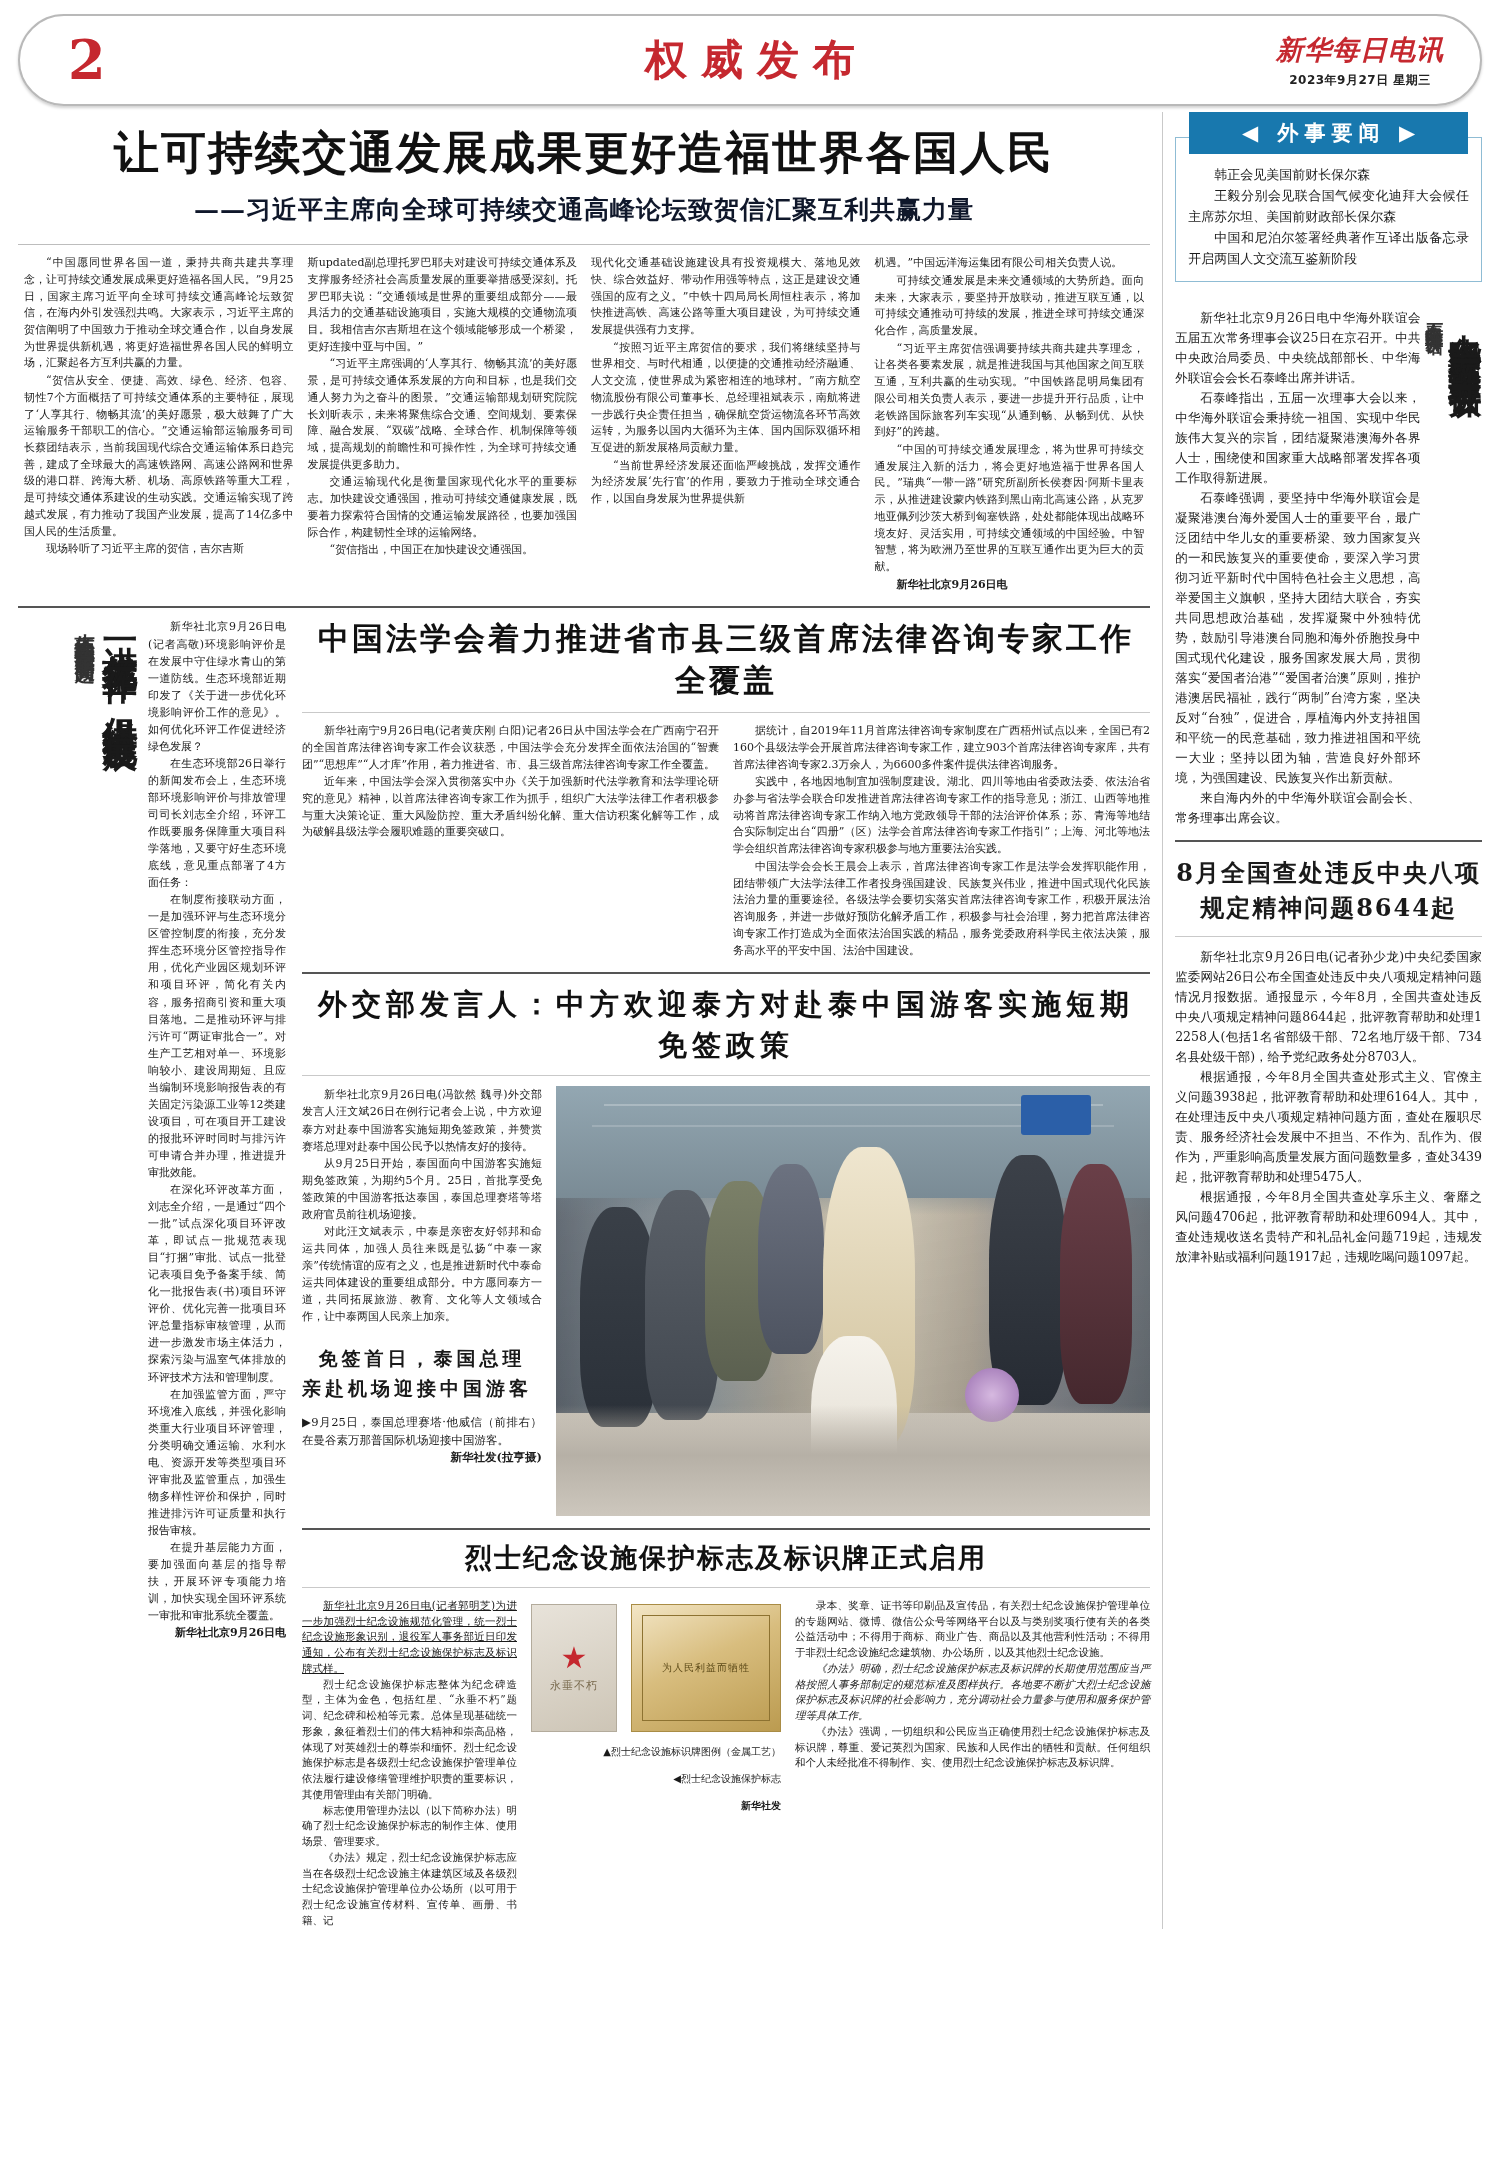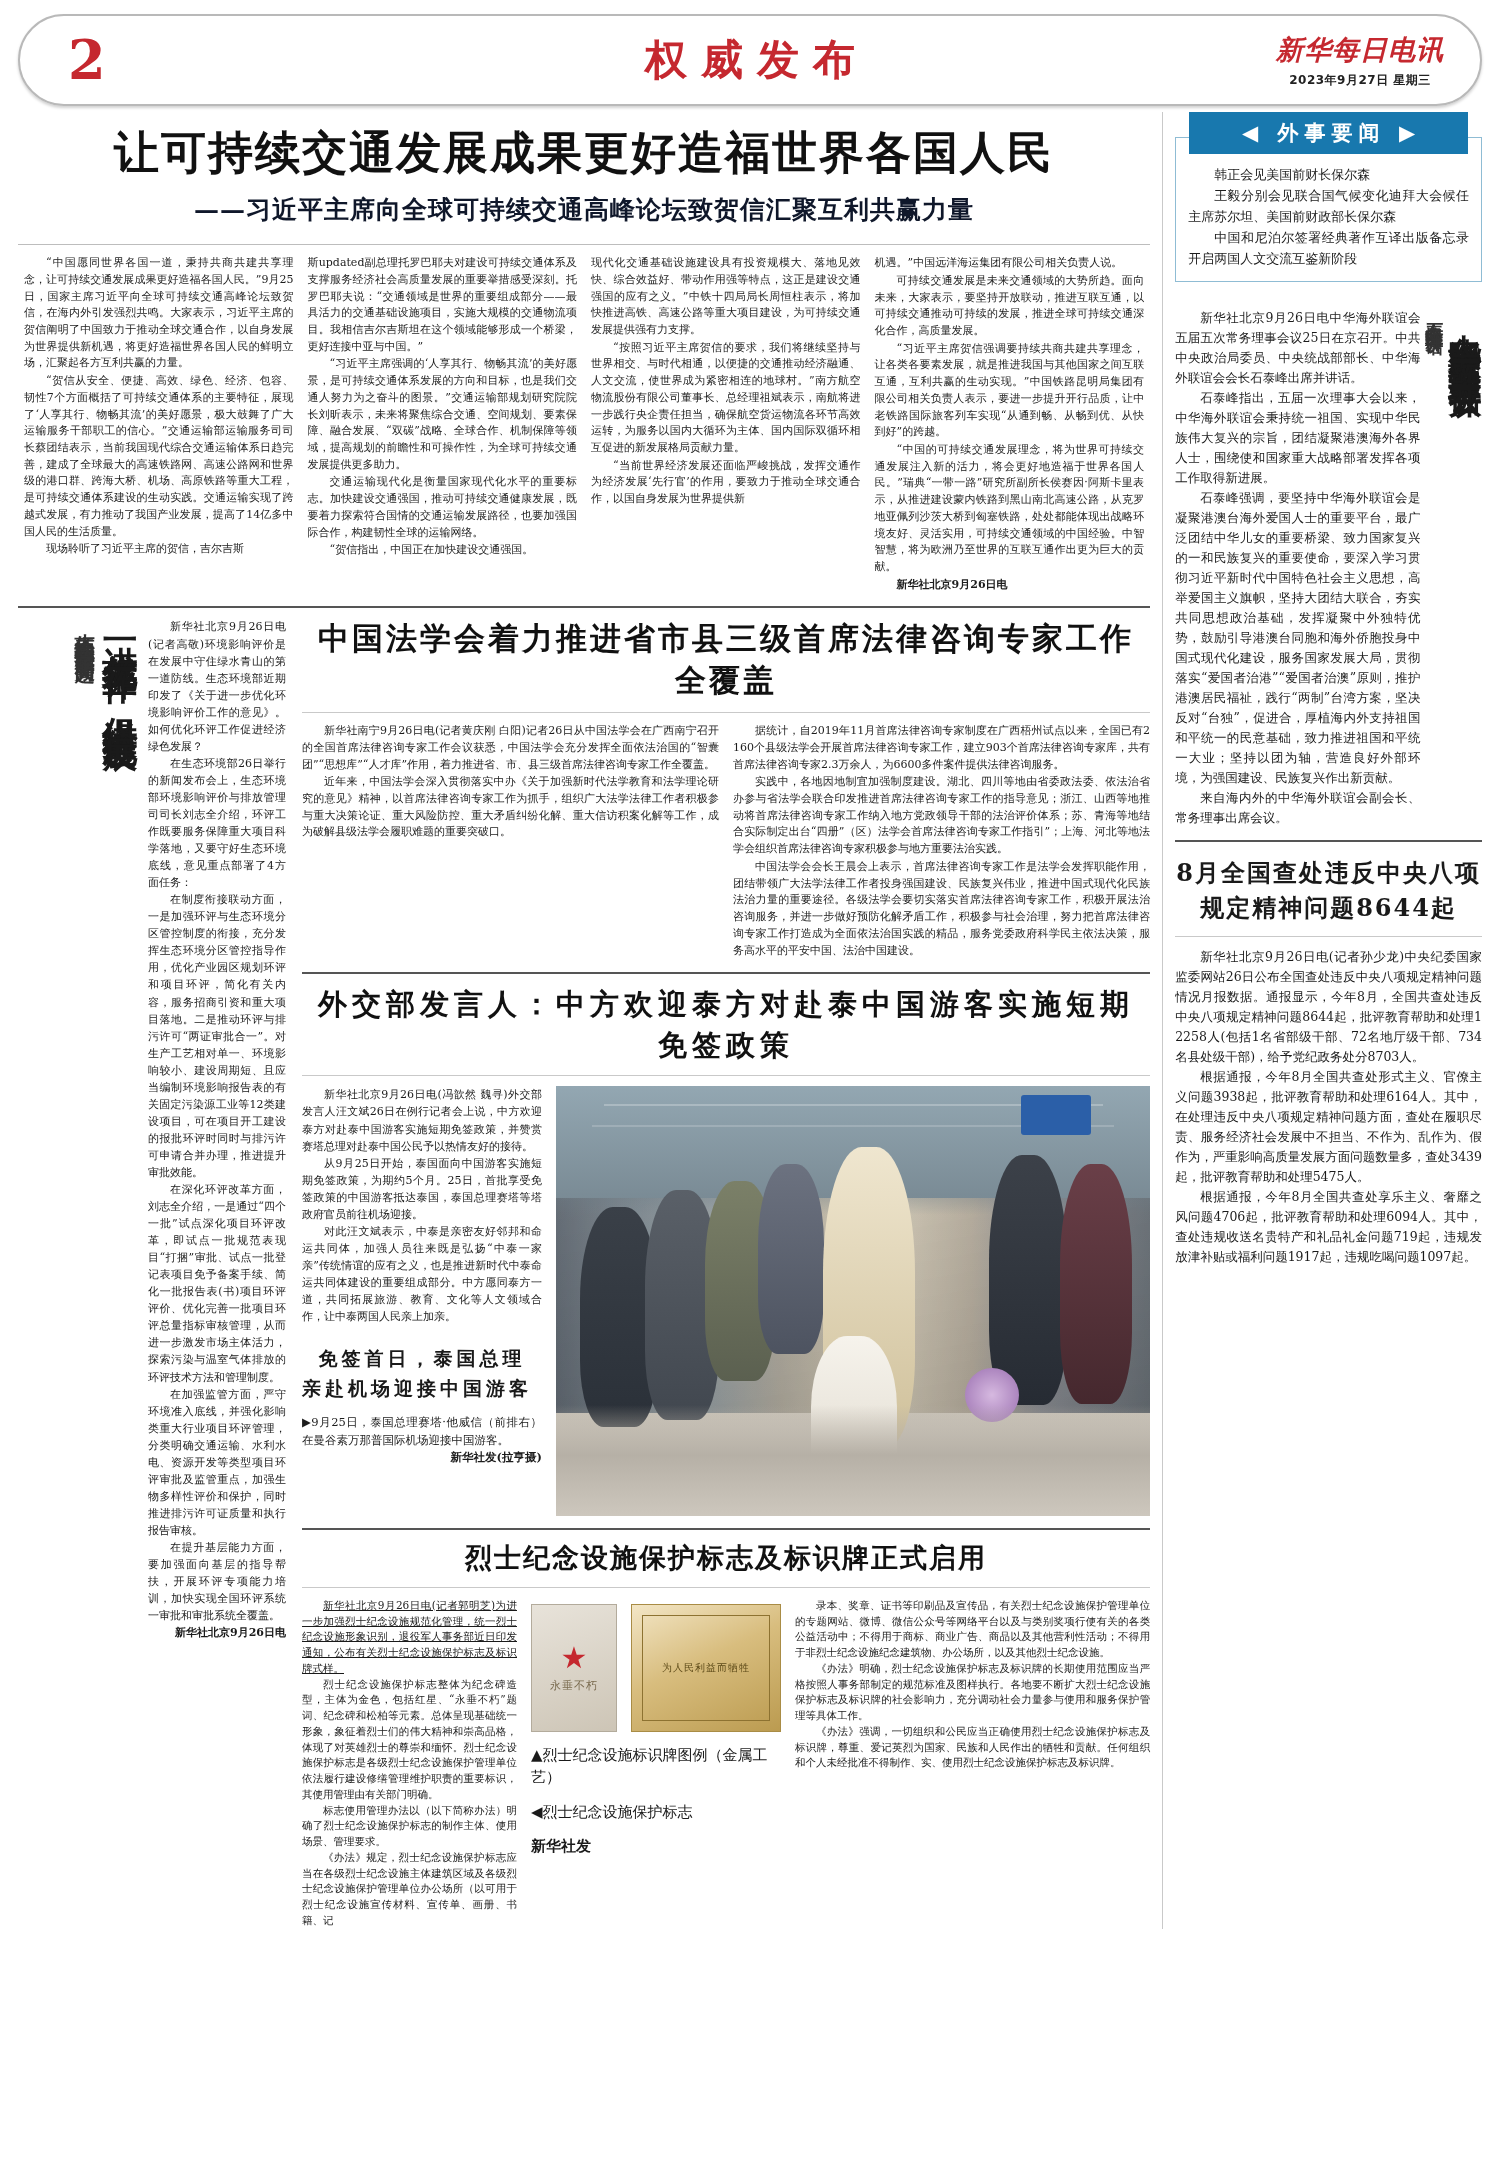--- a/index.html
+++ b/index.html
@@ -168,21 +168,21 @@
     border: 1px solid #a98c45; position: relative;
   }
   .emb-gold-inner{
     position:absolute; inset:10px; border:1px solid #8d7231;
     display:flex; align-items:center; justify-content:center;
     font-family:"DejaVu Serif","Liberation Serif",serif; font-size:10px; color:#5d4a18;
     text-align:center; line-height:1.5; letter-spacing:1px;
   }
   .emb-label {
     font-family:"DejaVu Serif","Liberation Serif",serif;
-    font-size: 15px; text-align:left; line-height:1.5; margin-top:12px;
+    font-size: 10px; text-align:right; line-height:1.5; margin-top:12px;
   }
   .emb-credit { font-weight:bold; }
 
   .thin-sep { border-top:1px solid #c9c9c9; margin: 10px 0; }
   .blk-sep { border-top: 2px solid #555; margin: 12px 0 10px; }
 </style>
 </head>
 <body>
 
 <div class="page">
@@ -340,21 +340,21 @@
                   </div>
                 </div>
               </div>
               <div class="emb-label">▲烈士纪念设施标识牌图例（金属工艺）</div>
               <div class="emb-label">◀烈士纪念设施保护标志</div>
               <div class="emb-label emb-credit">新华社发</div>
             </div>
 
             <div style="flex:1;">
               <p style="font-family:'DejaVu Serif','Liberation Serif',serif;font-size:10.5px;line-height:1.5;text-align:justify;text-indent:2em;word-break:break-all;">录本、奖章、证书等印刷品及宣传品，有关烈士纪念设施保护管理单位的专题网站、微博、微信公众号等网络平台以及与类别奖项行使有关的各类公益活动中；不得用于商标、商业广告、商品以及其他营利性活动；不得用于非烈士纪念设施纪念建筑物、办公场所，以及其他烈士纪念设施。</p>
-              <p style="font-family:'DejaVu Serif','Liberation Serif',serif;font-size:10.5px;line-height:1.5;text-align:justify;text-indent:2em;word-break:break-all;">《办法》明确，烈士纪念设施保护标志及标识牌的长期使用范围应当严格按照人事务部制定的规范标准及图样执行。各地要不断扩大烈士纪念设施保护标志及标识牌的社会影响力，充分调动社会力量参与使用和服务保护管理等具体工作。</p>
+              <p style="font-family:'DejaVu Serif','Liberation Serif',serif;font-size:10.5px;line-height:1.5;text-align:justify;text-indent:2em;word-break:break-all;font-style:italic;">《办法》明确，烈士纪念设施保护标志及标识牌的长期使用范围应当严格按照人事务部制定的规范标准及图样执行。各地要不断扩大烈士纪念设施保护标志及标识牌的社会影响力，充分调动社会力量参与使用和服务保护管理等具体工作。</p>
               <p style="font-family:'DejaVu Serif','Liberation Serif',serif;font-size:10.5px;line-height:1.5;text-align:justify;text-indent:2em;word-break:break-all;">《办法》强调，一切组织和公民应当正确使用烈士纪念设施保护标志及标识牌，尊重、爱记英烈为国家、民族和人民作出的牺牲和贡献。任何组织和个人未经批准不得制作、实、使用烈士纪念设施保护标志及标识牌。</p>
             </div>
           </div>
 
         </div>
       </div>
     </div>
 
     <div class="right-rail">
 

